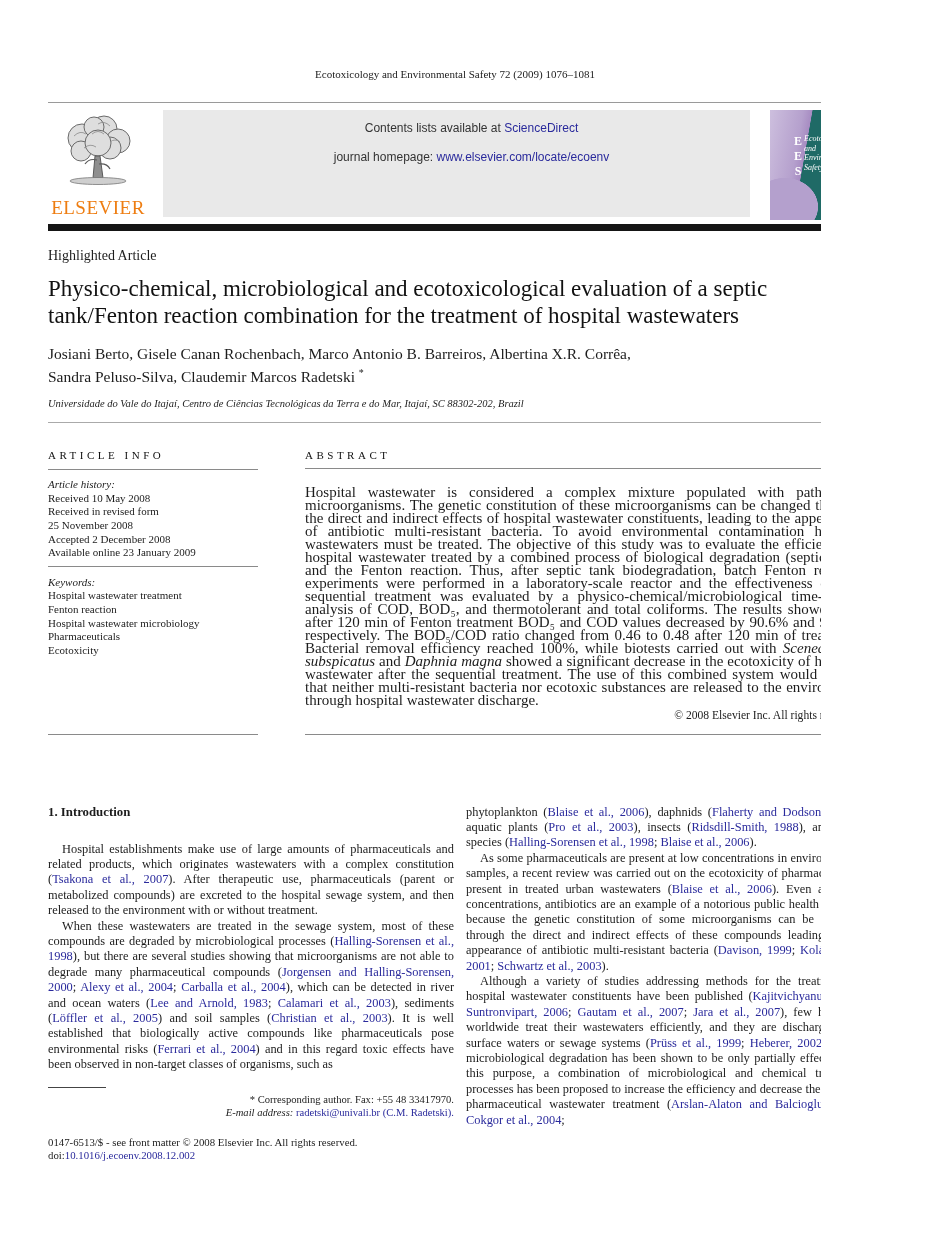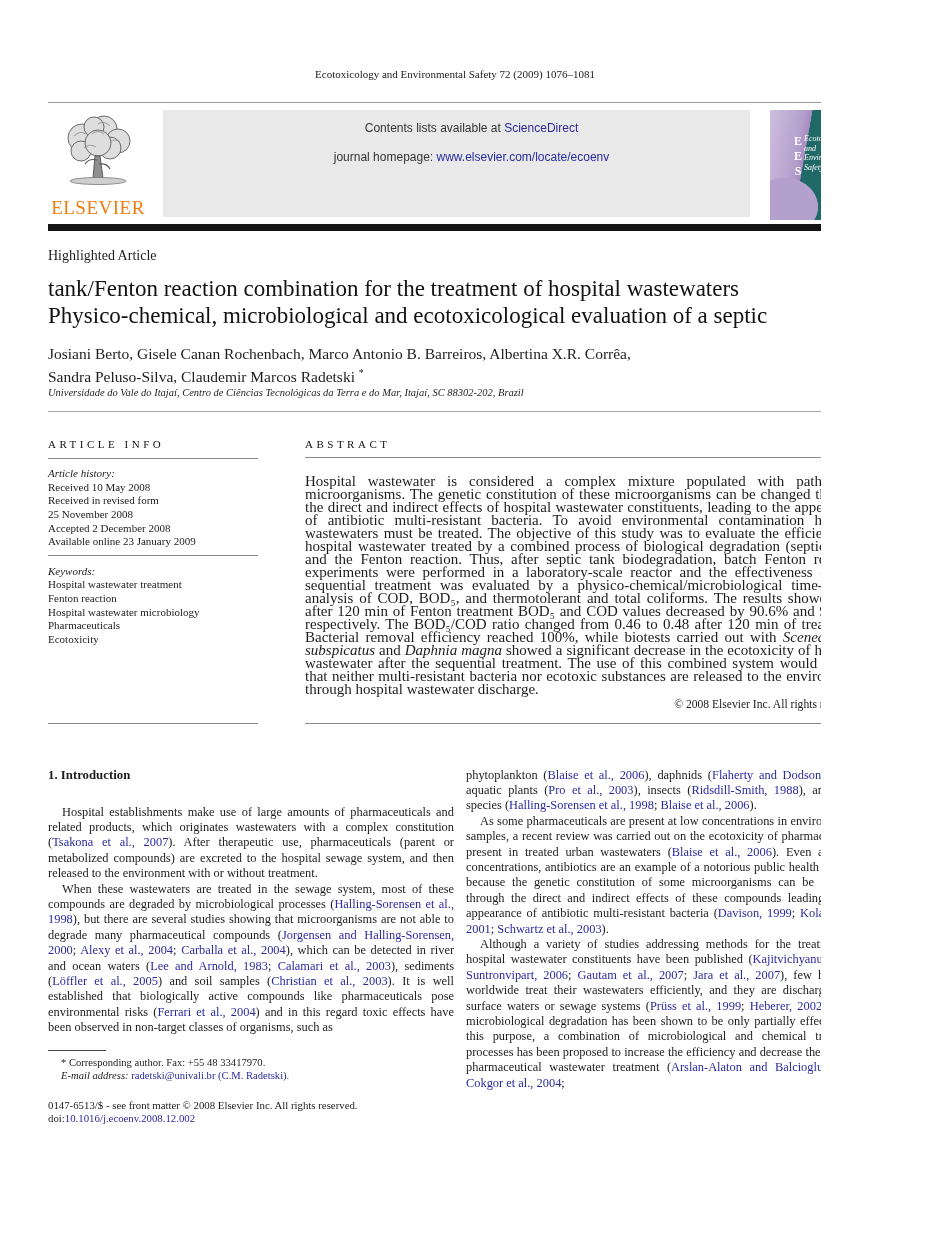--- a/index.html
+++ b/index.html
@@ -33,48 +33,48 @@
   .cover-title { position:absolute; left:34px; top:24px; color:#ffffff; font-style:italic; font-size:8px; line-height:9.5px; text-align:left; }
   .cover-sd { position:absolute; right:4px; bottom:4px; color:#d8e8e6; font-size:4.5px; font-family:"Liberation Sans", sans-serif; }
 
   .black-bar { margin-top:7px; height:7px; background:#151515; }
 
   
   .article-type { margin-top:17px; font-size:14px; }
   .title { margin-top:11px; font-size:23px; line-height:27px; font-weight:normal; color:#111; }
   .authors { margin-top:15px; font-size:15.5px; line-height:19px; }
   .authors sup { font-size:10px; }
-  .affiliation { font-size:10.5px; font-style:italic; }
+  .affiliation { margin-top:11px; font-size:10.5px; font-style:italic; }
   .rule-full { margin-top:13px; border-top:1px solid #aaaaaa; height:0; }
 
   
   .ia-section { display:flex; margin-top:26px; align-items:stretch; }
   .info-col { width:210px; margin-right:47px; border-bottom:1px solid #8a8a8a; font-size:11px; line-height:13.6px; }
   .abstract-col { flex:1; border-bottom:1px solid #8a8a8a; padding-bottom:12px; }
   .col-head { font-size:11px; letter-spacing:3.5px; padding-bottom:7px; border-bottom:1px solid #8a8a8a; color:#111; }
   .hist-block { padding:8px 0 6px 0; border-bottom:1px solid #8a8a8a; }
   .ital-label { font-style:italic; }
   .kw-block { padding-top:9px; }
   .abstract-text { margin-top:17px; font-size:15px; line-height:13px; text-align:justify; }
   .abstract-copy { margin-top:2px; font-size:11.6px; text-align:right; }
 
   
-  .body-section { display:flex; margin-top:44px; }
+  .body-section { display:flex; margin-top:70px; }
   .body-left { width:406px; margin-right:12px; }
   .body-right { flex:1; }
   .sec-head { font-size:12.8px; font-weight:bold; margin:0 0 22px 0; }
   .para { font-size:12.4px; line-height:15.4px; text-align:justify; margin:0; }
   .para.indent { text-indent:14px; }
   .s-link { color:#2a2a9c; }
   .s-italic { font-style:italic; }
 
   
   .footnote { margin-top:14px; font-size:10.6px; line-height:13.5px; }
   .fn-rule { width:58px; border-top:1px solid #444; margin-bottom:5px; }
-  .fn-line { padding-left:13px; }
+  .fn-line { padding-left:13px;text-align:right; }
   .bottom-matter { margin-top:16px; font-size:10.8px; line-height:13.8px; }
 </style>
 </head>
 <body>
 
 <div class="page">
   <div class="content">
 
     <div class="citation">Ecotoxicology and Environmental Safety 72 (2009) 1076–1081</div>
     <div class="toprule"></div>
@@ -125,22 +125,22 @@
             <div>Safety</div>
           </div>
         <div class="cover-sd">ScienceDirect</div>
       </div>
     </div>
 
     <div class="black-bar"></div>
 
     <div class="article-type">Highlighted Article</div>
     <h1 class="title">
+        <div>Physico-chemical, microbiological and ecotoxicological evaluation of a septic</div>
         <div>tank/Fenton reaction combination for the treatment of hospital wastewaters</div>
-        <div>Physico-chemical, microbiological and ecotoxicological evaluation of a septic</div>
       </h1>
     <div class="authors">
       <span>Josiani Berto, Gisele Canan Rochenbach, Marco Antonio B. Barreiros, Albertina X.R. Corrêa,</span><br>
       <span>Sandra Peluso-Silva, Claudemir Marcos Radetski </span><sup>*</sup>
     </div>
     <div class="affiliation">Universidade do Vale do Itajaí, Centro de Ciências Tecnológicas da Terra e do Mar, Itajaí, SC 88302-202, Brazil</div>
     <div class="rule-full"></div>
 
     <div class="ia-section">
       <div class="info-col">

